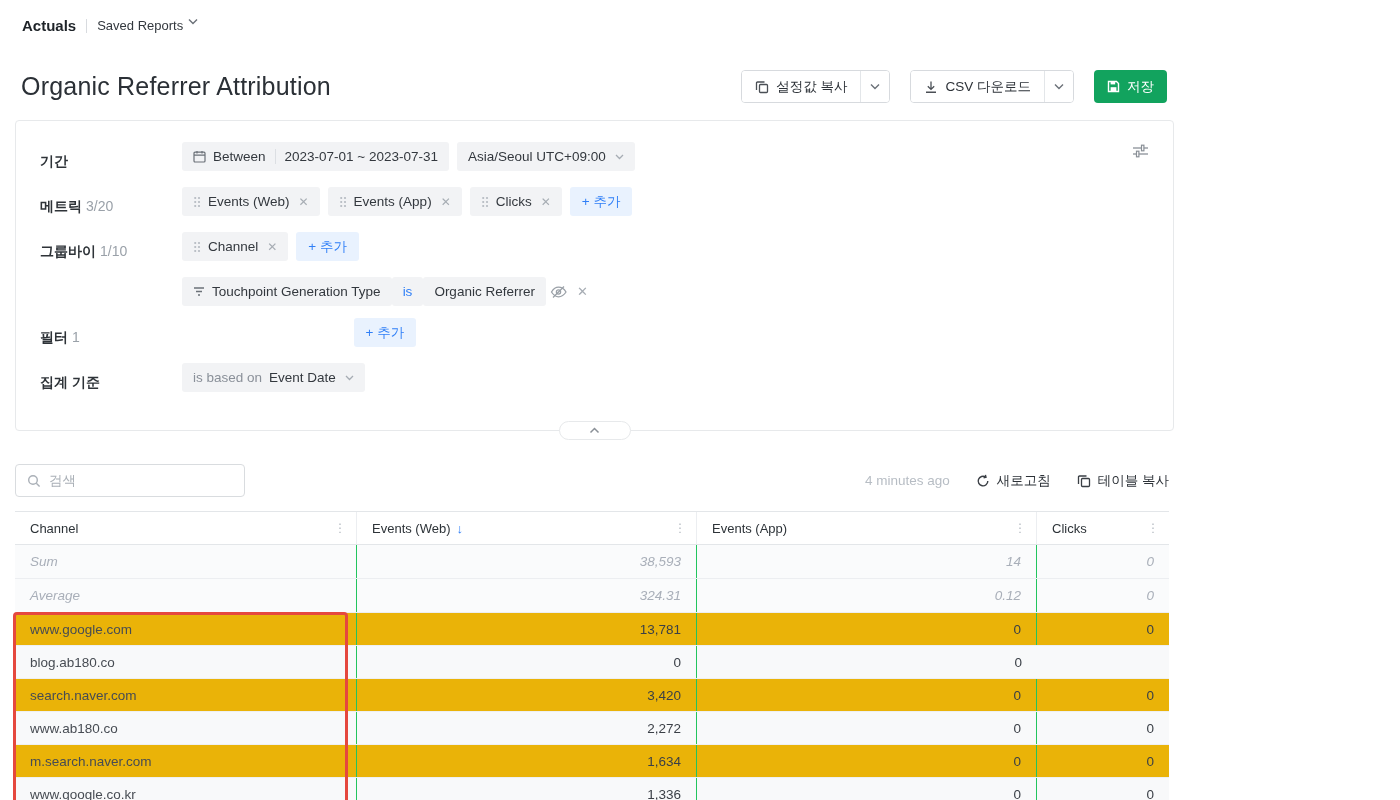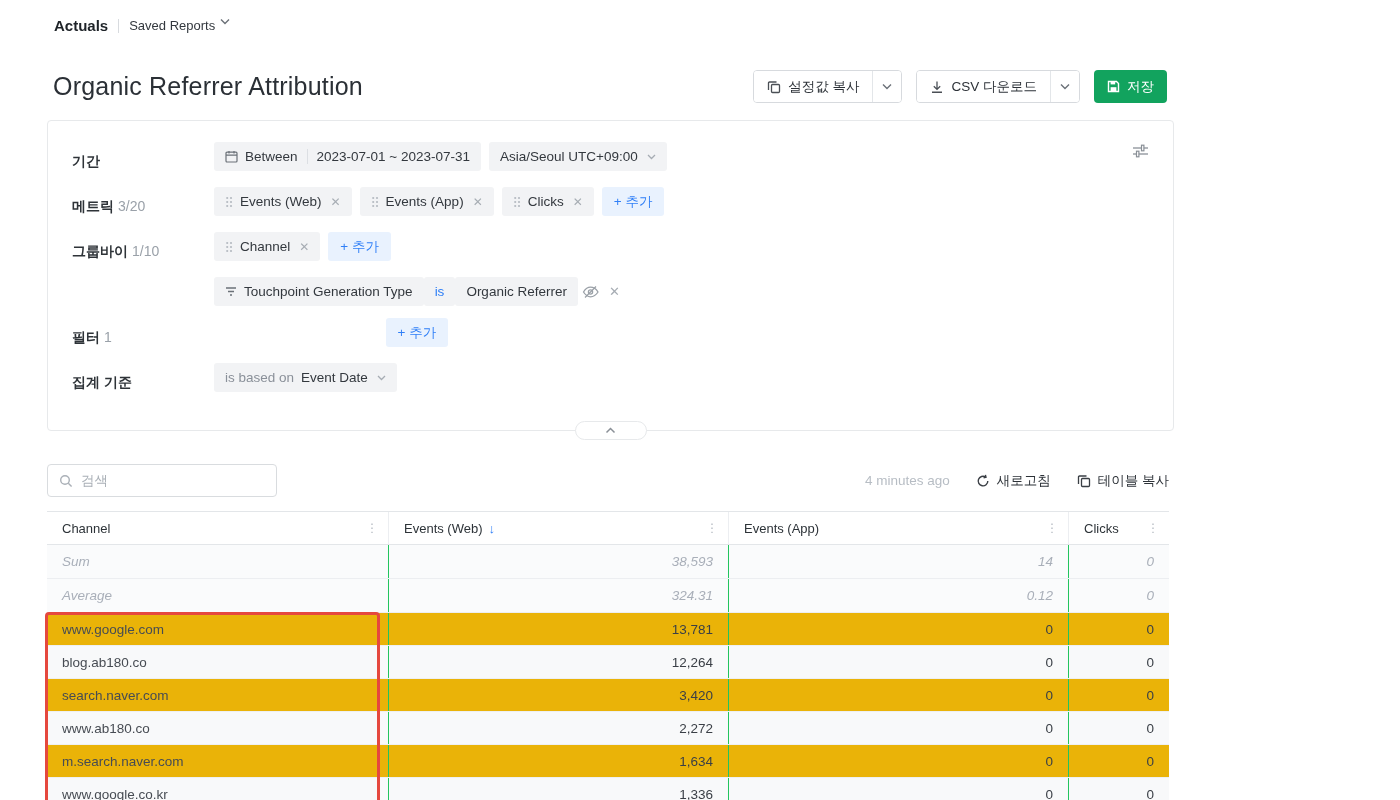--- a/index.html
+++ b/index.html
@@ -1,28 +1,28 @@
 <!DOCTYPE html>
 <html><head>
 <meta charset="utf-8">
 <style>
   * { margin:0; padding:0; box-sizing:border-box; }
   body { background:#fff; font-family:"Liberation Sans", sans-serif; color:#2e3338; }
-  .page { position:relative; width:1189px; height:800px; background:#fff; overflow:hidden;padding-left:32px; }
+  .page { position:relative; width:1189px; height:800px; background:#fff; overflow:hidden; }
 
   
   .topnav { display:flex; align-items:center; gap:10px; padding:17px 0 0 22px; }
   .app-title { font-size:15px; font-weight:700; color:#1e2328; }
   .nav-divider { width:1px; height:14px; background:#d8dbdf; }
   .saved-reports { display:flex; align-items:flex-start; gap:5px; font-size:13px; color:#33383e; cursor:pointer; }
 
   
   .title-row { display:flex; align-items:center; justify-content:space-between; padding:36px 22px 0 21px; }
   .page-title { font-size:25px; font-weight:500; color:#2b3036; letter-spacing:.2px; }
-  .actions { display:flex; align-items:center; gap:14px; }
+  .actions { display:flex; align-items:center; gap:20px; }
   .split-btn { display:flex; align-items:stretch; border:1px solid #d7dade; border-radius:4px; overflow:hidden; background:#fff; height:33px; }
   .btn-main { display:flex; align-items:center; gap:7px; padding:0 13px; font-size:13.5px; color:#2d3238; cursor:pointer; background:#fff; border:none; }
   .btn-caret { display:flex; align-items:center; padding:0 9px; border-left:1px solid #e3e6e9; cursor:pointer; background:#fff; }
   .save-btn { display:flex; align-items:center; gap:7px; height:33px; padding:0 13px; background:#12a35e; border:none; border-radius:4px; color:#fff; font-size:13.5px; font-weight:500; cursor:pointer; }
 
   
   .panel { position:relative; margin:17px 15px 0 15px; border:1px solid #e7e9eb; border-radius:4px; padding:21px 24px 22px 24px; }
   .panel-row { display:flex; align-items:flex-end; margin-bottom:16px; }
   .panel-row:last-child { margin-bottom:0; }
   .row-label { width:142px; flex:none; padding-top:5px; font-size:14px; font-weight:700; color:#2e3338; }
@@ -376,21 +376,20 @@
 
     <div>
       <div class="trow data-row">
         <div class="cell">www.google.com</div>
         <div class="cell num">13,781</div>
         <div class="cell num">0</div>
         <div class="cell num">0</div>
       </div>
       <div class="trow data-row">
         <div class="cell">blog.ab180.co</div>
-        <div class="cell num">12,264</div>
         <div class="cell num">0</div>
         <div class="cell num">0</div>
       </div>
       <div class="trow data-row">
         <div class="cell">search.naver.com</div>
         <div class="cell num">3,420</div>
         <div class="cell num">0</div>
         <div class="cell num">0</div>
       </div>
       <div class="trow data-row">

